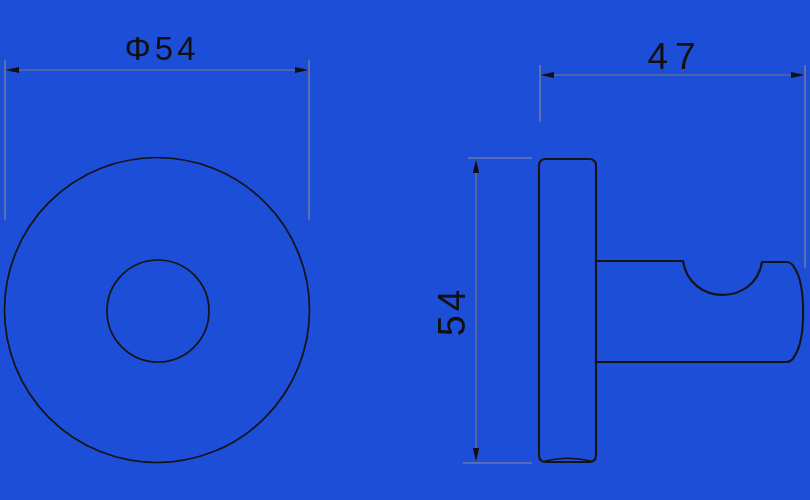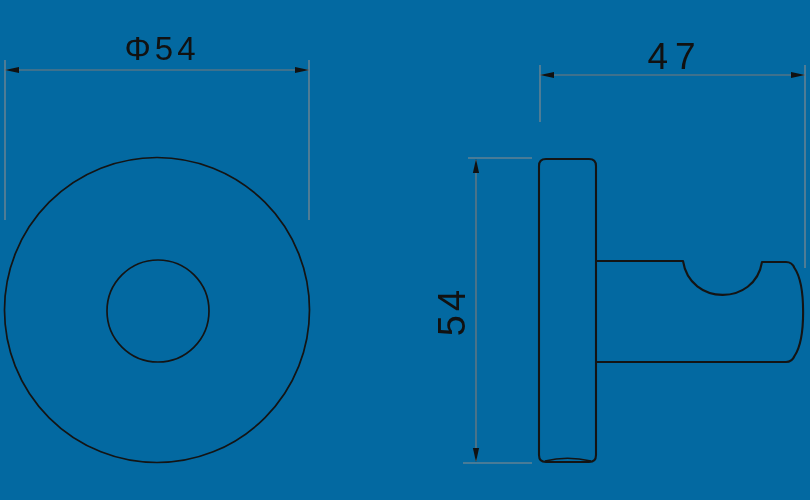--- a/index.html
+++ b/index.html
@@ -5,21 +5,21 @@
   html, body {
     margin: 0;
     padding: 0;
     background: #ffffff;
     font-family: "Liberation Sans", sans-serif;
   }
   .canvas {
     position: relative;
     width: 810px;
     height: 500px;
-    background: #0369a1;
+    background: #1d4ed8;
     overflow: hidden;
   }
   svg { display: block; }
   .outline   { stroke: #141414; stroke-width: 2.1; fill: none; stroke-linejoin: round; }
   .circleln  { stroke: #141414; stroke-width: 1.7; fill: none; }
   .dimline   { stroke: #7a7a7a; stroke-width: 1.2; fill: none; }
   .extline   { stroke: #8d8d8d; stroke-width: 1.1; fill: none; }
   .arrow     { fill: #111111; stroke: none; }
   .dimtext   { fill: #111111; }
   .t-front   { font-size: 33px; letter-spacing: 4px; }

